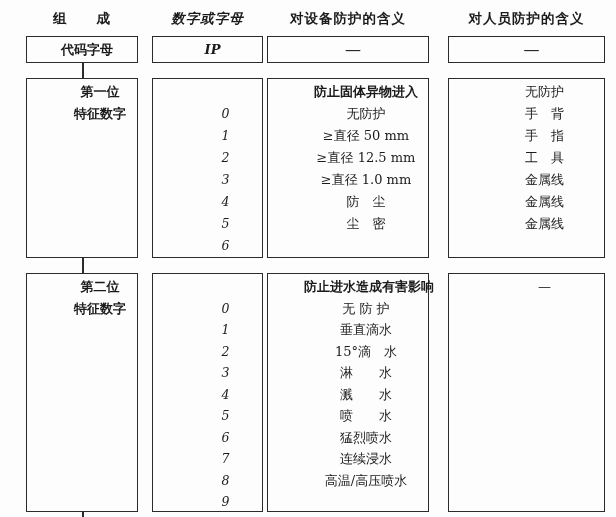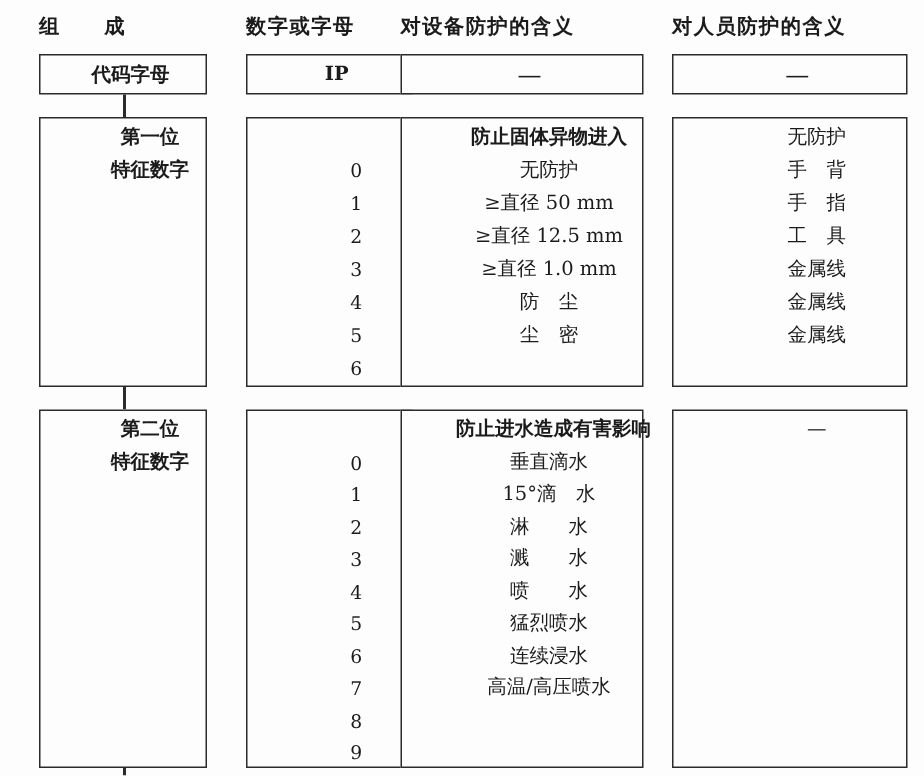--- a/index.html
+++ b/index.html
@@ -13,40 +13,41 @@
     color: #1b1b1b;
     overflow: hidden;
   }
   .colhead {
     position: absolute;
     top: 8px;
     height: 20px;
     line-height: 20px;
     font-size: 13.5px;
     font-weight: 700;
+    text-align: center;
     letter-spacing: 1px;
     white-space: nowrap;
   }
   .box {
     position: absolute;
     box-sizing: border-box;
     border: 1.6px solid #2b2b2b;
     background: #fdfdfd;
     text-align: center;
   }
   .vcenter { display: flex; align-items: center; justify-content: center; padding-left: 10px; }
   .secbox { padding-top: 2px; padding-left: 36px; }
   .line  { height: 22px;   line-height: 22px;   font-size: 13px; white-space: nowrap; }
   .lineB { height: 21.5px; line-height: 21.5px; font-size: 13px; white-space: nowrap; }
   .bold { font-weight: 700; }
   .digit { font-size: 12.5px; }
   .tbox  { font-size: 13px; font-weight: 700; }
   
   .c1 { left: 26px;  width: 112px; }
-  .c2 { left: 164px; width: 111px; }
+  .c2 { left: 152px; width: 111px; font-style: italic; }
   .c3 { left: 267px; width: 162px; }
   .c4 { left: 448px; width: 157px; }
   .row1 { top: 36px;  height: 27px; }
   .secA { top: 78px;  height: 180px; }
   .secB { top: 273px; height: 239px; }
   .vline {
     position: absolute;
     left: 82px;
     width: 2px;
     background: #2b2b2b;
@@ -121,20 +122,21 @@
     <div class="lineB digit">4</div>
     <div class="lineB digit">5</div>
     <div class="lineB digit">6</div>
     <div class="lineB digit">7</div>
     <div class="lineB digit">8</div>
     <div class="lineB digit">9</div>
   </div>
 
   <div class="box secB c3 secbox">
     <div class="lineB bold">防止进水造成有害影响</div>
+    <div class="lineB">无 防 护</div>
     <div class="lineB">垂直滴水</div>
     <div class="lineB">15°滴　水</div>
     <div class="lineB">淋　　水</div>
     <div class="lineB">溅　　水</div>
     <div class="lineB">喷　　水</div>
     <div class="lineB">猛烈喷水</div>
     <div class="lineB">连续浸水</div>
     <div class="lineB">高温/高压喷水</div>
   </div>
 

